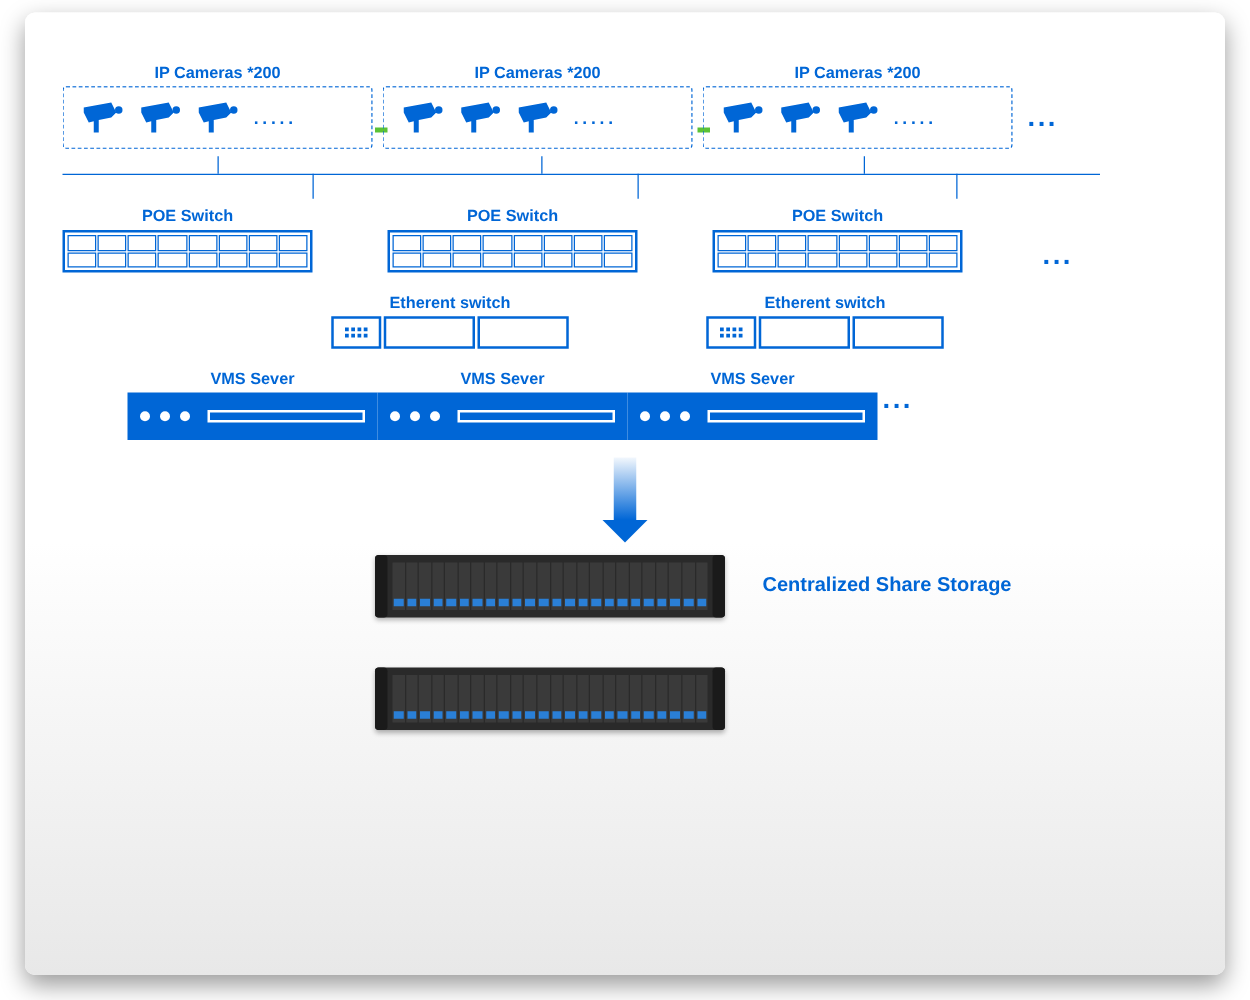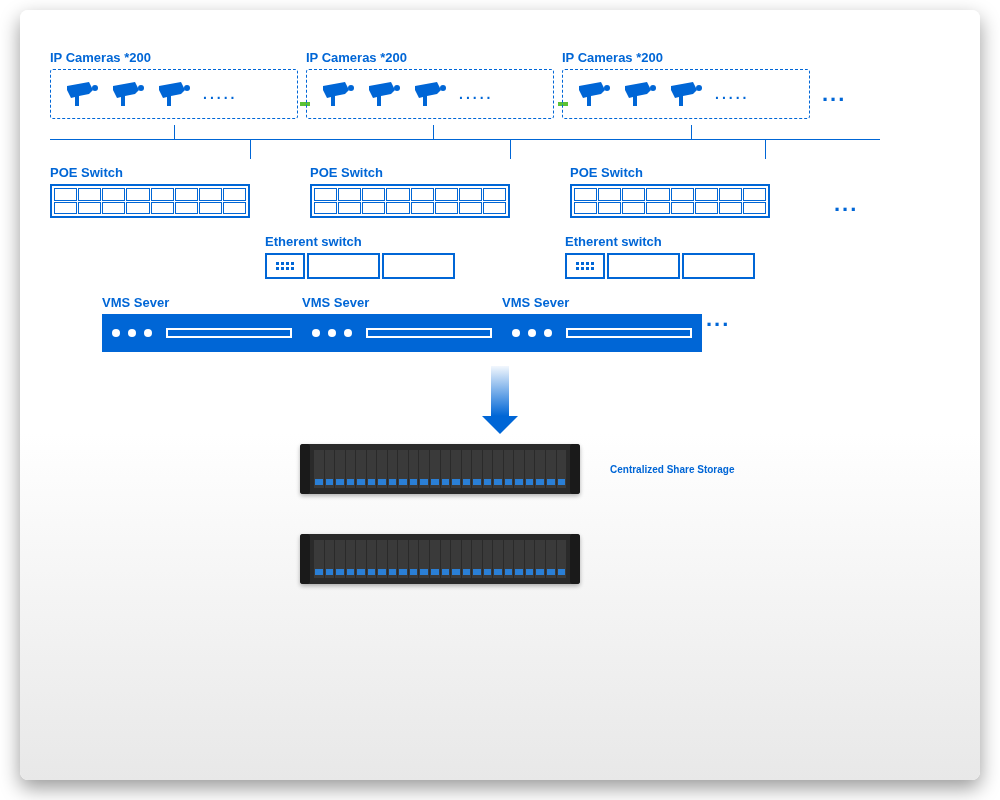--- a/index.html
+++ b/index.html
@@ -2,20 +2,21 @@
 <html><head>
 <meta charset="utf-8">
 <style>
   * { box-sizing: border-box; margin: 0; padding: 0; }
   body { font-family: Arial, sans-serif; background: #fff; width: 1000px; height: 800px; position: relative; }
   .card {
     position: absolute; left: 20px; top: 10px; width: 960px; height: 770px;
     background: linear-gradient(to bottom, #ffffff 0%, #ffffff 55%, #e8e8e8 100%);
     border-radius: 8px; box-shadow: 0 8px 20px rgba(0,0,0,0.4);
     padding: 40px 30px;
+    text-align: center;
   }
   .label { font-size: 13px; font-weight: bold; color: #0066d6; margin-bottom: 4px; }
   .ellipsis { color: #0066d6; font-size: 22px; font-weight: bold; letter-spacing: 2px; align-self: center; padding: 0 4px; }
   .ellipsis-sm { color: #0066d6; font-size: 14px; font-weight: bold; letter-spacing: 3px; }
 
   
   .cam-groups { display: flex; gap: 8px; align-items: center; position: relative; margin-bottom: 10px; }
   .cam-group { position: relative; }
   .cam-box { border: 1px dashed #0066d6; border-radius: 3px; padding: 10px 14px 10px 14px; display: flex; gap: 10px; align-items: center; width: 248px; }
   .cam-icon { width: 36px; height: 28px; position: relative; }
@@ -51,21 +52,21 @@
   .arrow-head { width: 0; height: 0; border-left: 18px solid transparent; border-right: 18px solid transparent; border-top: 18px solid #0066d6; }
 
   
   .storage-row { display: flex; align-items: center; gap: 30px; margin-left: 250px; margin-top: 10px; }
   .rack { width: 280px; height: 50px; background: #2a2a2a; border-radius: 3px; position: relative; padding: 6px 14px; display: flex; gap: 1px; box-shadow: 0 2px 4px rgba(0,0,0,0.3); }
   .rack::before, .rack::after { content: ""; position: absolute; top: 0; bottom: 0; width: 10px; background: #1a1a1a; border-radius: 3px; }
   .rack::before { left: 0; }
   .rack::after { right: 0; }
   .bay { flex: 1; background: #3a3a3a; position: relative; }
   .bay::after { content: ""; position: absolute; bottom: 3px; left: 1px; right: 1px; height: 6px; background: #2a7fd6; }
-  .storage-label { color: #0066d6; font-weight: bold; font-size: 10px; }
+  .storage-label { color: #0066d6; font-weight: bold; font-size: 16px; }
 
   
   .hline { position: absolute; height: 1px; background: #0066d6; }
   .vline { position: absolute; width: 1px; background: #0066d6; }
   .lines-area { position: relative; height: 30px; margin: 0 0 0 0; }
 </style>
 </head>
 <body>
 
 <div class="card">

